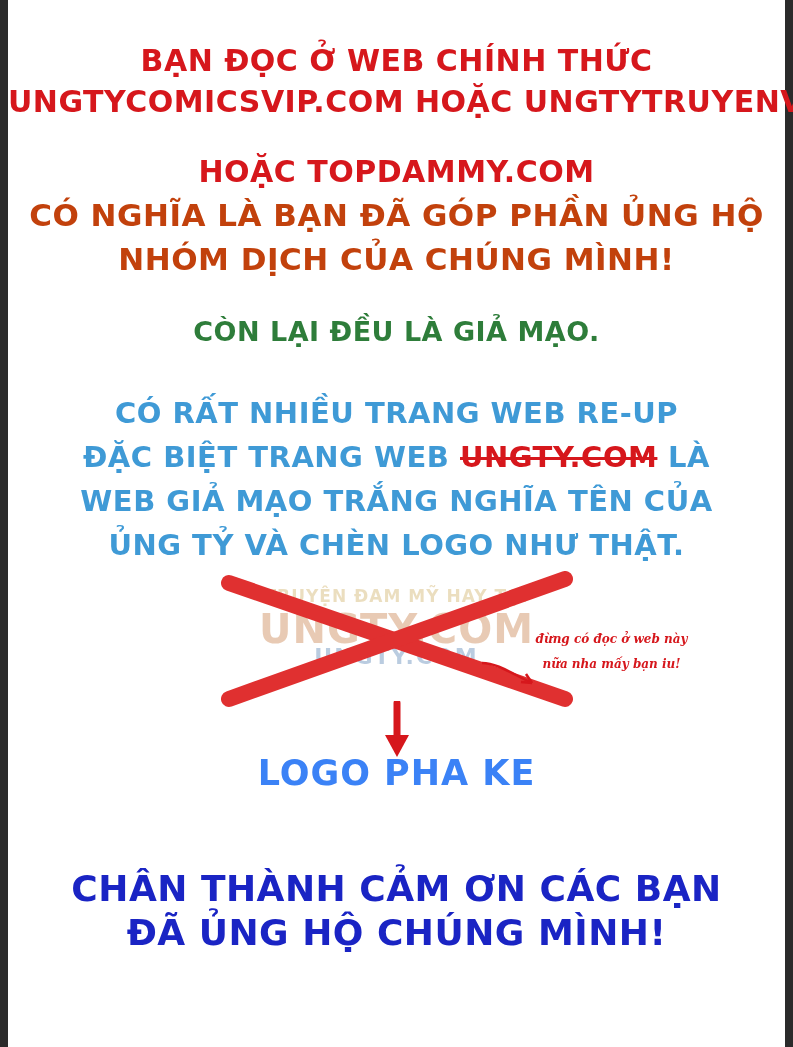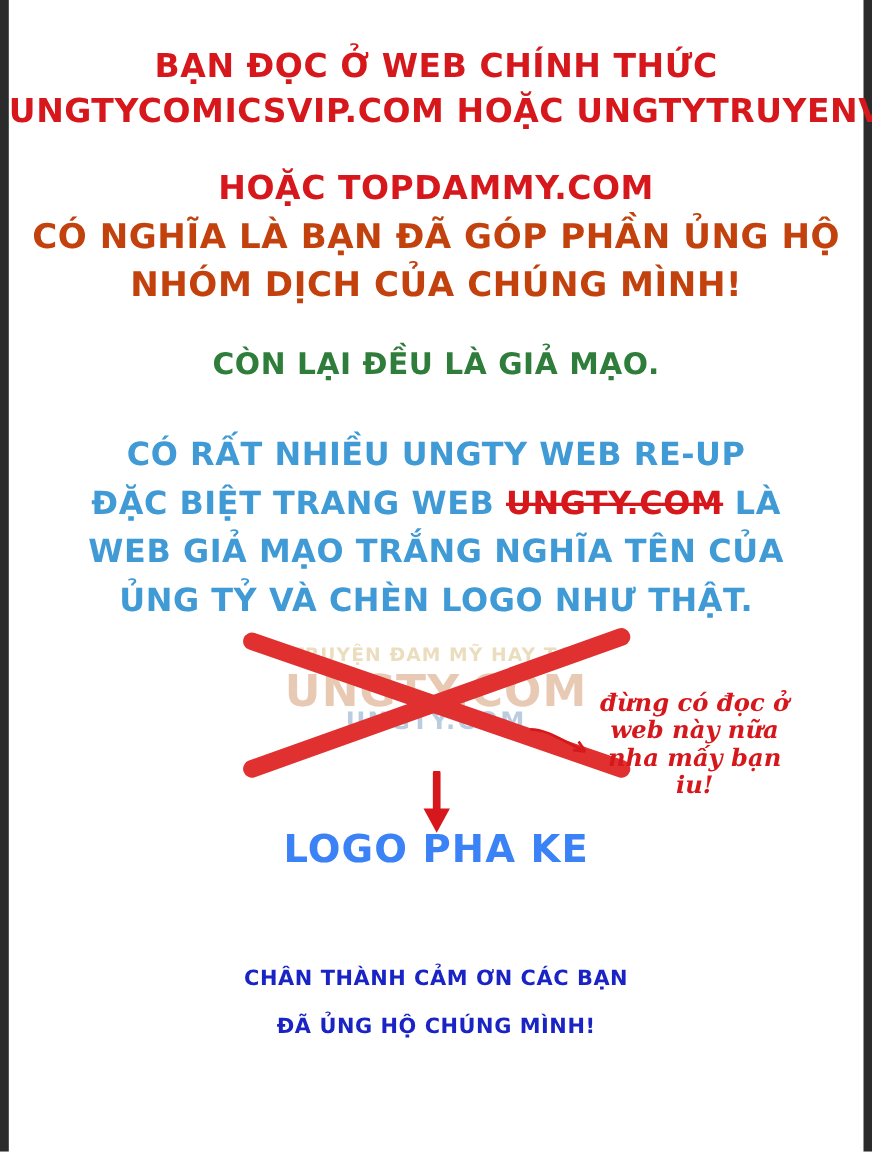--- a/index.html
+++ b/index.html
@@ -140,28 +140,28 @@
   .cross-svg {
     position: absolute;
     left: 50%;
     transform: translateX(-50%);
     top: 0;
     width: 360px;
     height: 140px;
   }
   .note {
     position: absolute;
-    right: 66px;
+    right: 86px;
     top: 56px;
     width: 175px;
     text-align: center;
     color: #d6171c;
     font-family: "DejaVu Serif", serif;
     font-style: italic;
-    font-size: 22px;
+    font-size: 12px;
     font-weight: 700;
     line-height: 25px;
   }
   .note-arrow {
     position: absolute;
     right: 245px;
     top: 88px;
     width: 60px;
     height: 34px;
   }
@@ -182,21 +182,21 @@
     font-size: 35px;
     font-weight: 700;
     letter-spacing: 1px;
     white-space: nowrap;
   }
 
   
   .b5 { padding-top: 96px; }
   .b5 .line {
     color: #1a24c4;
-    font-size: 19px;
+    font-size: 36px;
     font-weight: 700;
     line-height: 44px;
   }
 </style>
 </head>
 <body>
 
 <div class="page">
   <div class="edge left"></div>
   <div class="edge right"></div>
@@ -209,21 +209,21 @@
       <span class="line l3">HOẶC TOPDAMMY.COM</span>
       <span class="line l4">CÓ NGHĨA LÀ BẠN ĐÃ GÓP PHẦN ỦNG HỘ</span>
       <span class="line l5">NHÓM DỊCH CỦA CHÚNG MÌNH!</span>
     </div>
 
     <div class="blk b2">
       <span class="line">CÒN LẠI ĐỀU LÀ GIẢ MẠO.</span>
     </div>
 
     <div class="blk b3">
-      <span class="line">CÓ RẤT NHIỀU UNGTY WEB RE-UP</span>
+      <span class="line">CÓ RẤT NHIỀU TRANG WEB RE-UP</span>
       <span class="line"><span>ĐẶC BIỆT TRANG WEB </span><span class="strike">UNGTY.COM</span><span> LÀ</span></span>
       <span class="line">WEB GIẢ MẠO TRẮNG NGHĨA TÊN CỦA</span>
       <span class="line">ỦNG TỶ VÀ CHÈN LOGO NHƯ THẬT.</span>
     </div>
 
     <div class="blk b4">
 
       <div class="watermark">
         <span class="wm-small">TRUYỆN ĐAM MỸ HAY TẠI</span>
         <span class="wm-big">UNGTY.COM</span>

